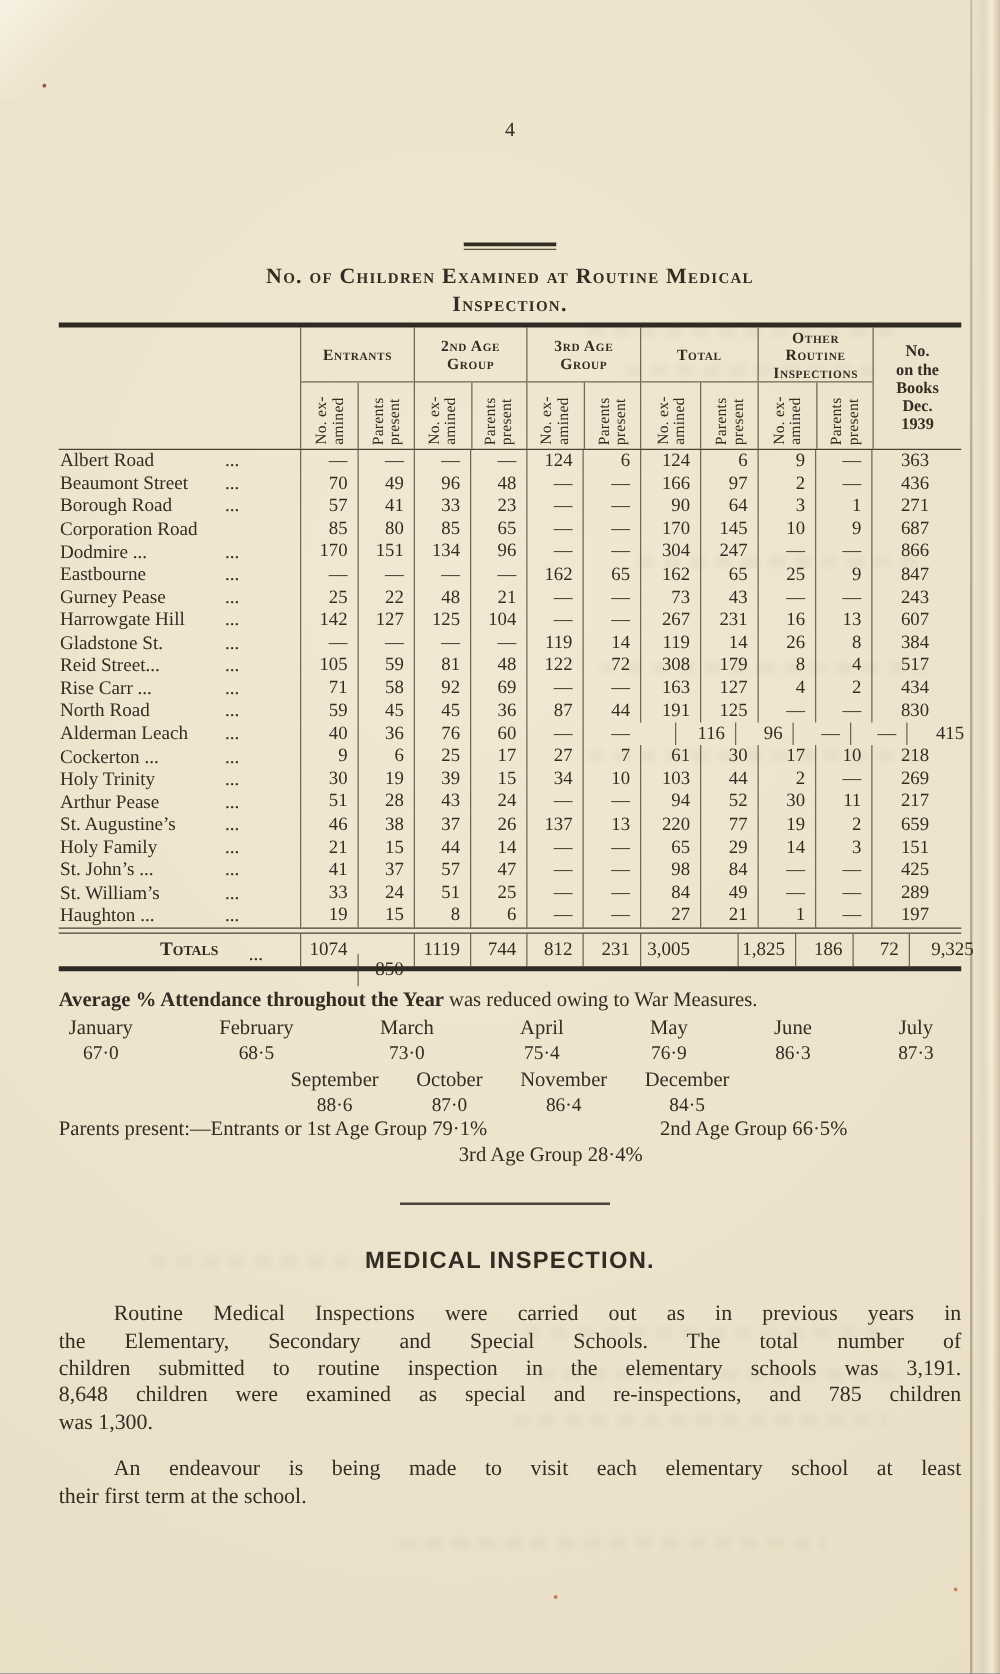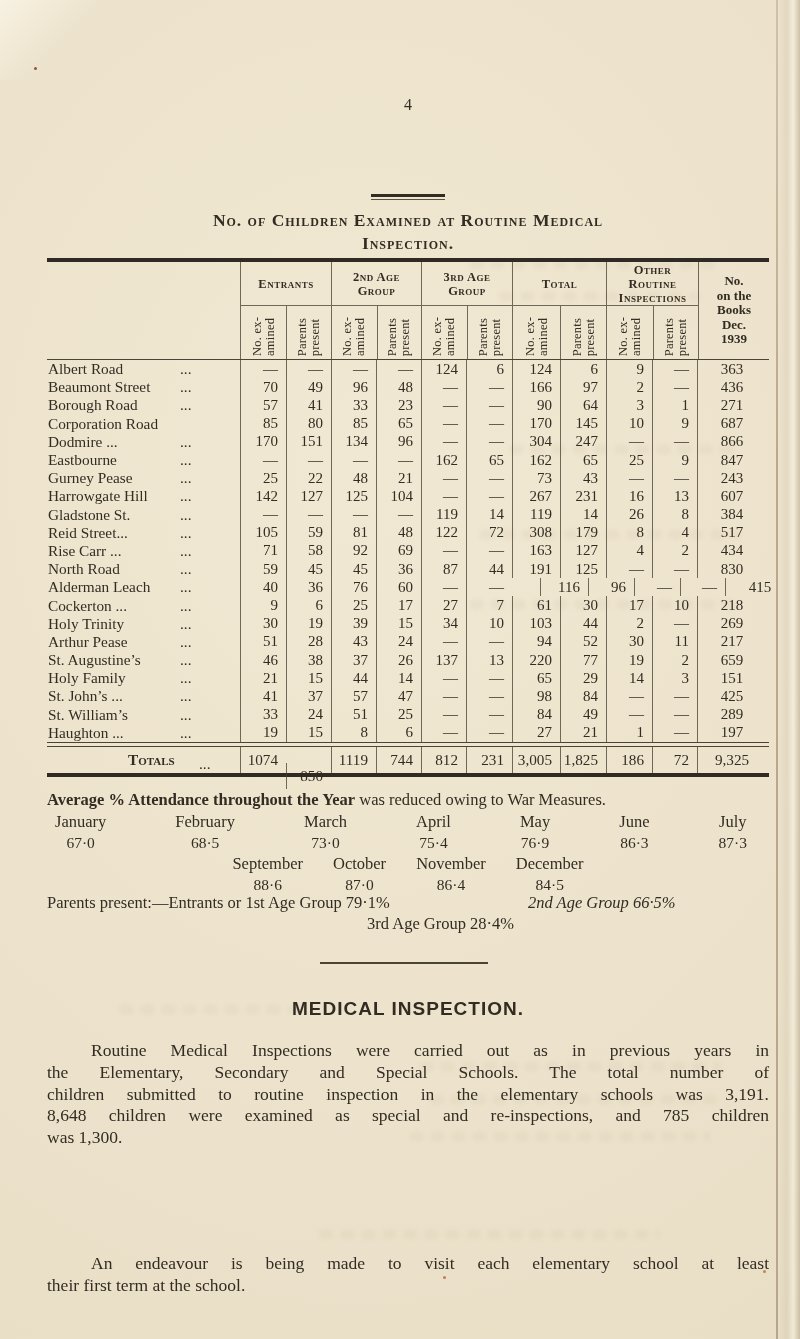--- a/index.html
+++ b/index.html
@@ -60,28 +60,28 @@
   
   .att-note{position:absolute;top:790px;left:47px;width:722px;font-size:16.5px;}
   .att-note b{font-weight:700;}
   .months1{position:absolute;top:812px;left:55px;width:692px;display:flex;justify-content:space-between;}
   .months2{position:absolute;top:854px;left:47px;width:722px;display:flex;justify-content:center;gap:30px;}
   .mcol{text-align:center;}
   .mlab{font-size:16.5px;}
   .mval{font-size:15.5px;margin-top:2px;}
   .parents{position:absolute;top:893px;left:47px;width:722px;height:44px;font-size:16.5px;}
   .pp-left{position:absolute;left:0;top:0;}
-  .pp-right{position:absolute;left:481px;top:0;font-style:italic;}
+  .pp-right{position:absolute;left:481px;top:0;}
   .pp-2{position:absolute;left:320px;top:21px;}
   .mini-rule{position:absolute;top:962px;left:320px;width:168px;height:2px;background:#4a4336;}
   
   .mi-head{position:absolute;top:998px;left:47px;width:722px;text-align:center;
     font-family:"Liberation Sans","DejaVu Sans",sans-serif;font-weight:700;font-size:19px;letter-spacing:1px;}
   .para{position:absolute;left:47px;width:722px;}
-  .p1{top:1040px;} .p2{top:1253px;}
+  .p1{top:1040px;} .p2{top:1164px;}
   .pline{font-size:17.5px;line-height:21.8px;text-align:justify;text-align-last:justify;}
   .pline.first{text-indent:44px;}
   .pline.last{text-align-last:left;}
 </style>
 </head>
 <body>
 
 <div class="page">
 
   <div class="corner"></div>
@@ -492,21 +492,21 @@
         <span class="nm tot">Totals</span>
         <span class="dots totdots">...</span>
       </div>
     <div class="tc" style="width: 46px;">1074</div>
         <div class="tc" style="width: 45px; margin-top: 32px;">850</div>
         <div class="tc" style="width: 45px;">1119</div>
         <div class="tc" style="width: 45px;">744</div>
         <div class="tc" style="width: 45px;">812</div>
         <div class="tc" style="width: 46px;">231</div>
         <div class="tc" style="width: 48px;">3,005</div>
-        <div class="tc" style="width: 46px;">1,825</div>
+        <div class="tc" style="width: 46px; margin-left: 30px;">1,825</div>
         <div class="tc" style="width: 46px;">186</div>
         <div class="tc" style="width: 45px;">72</div>
         <div class="tc bk" style="width: 71px;">9,325</div>
       </div>
     <div class="rule-bot"></div>
   </div>
 
   <div class="att-note">
     <b>Average % Attendance throughout the Year</b><span> was reduced owing to War Measures.</span>
   </div>

